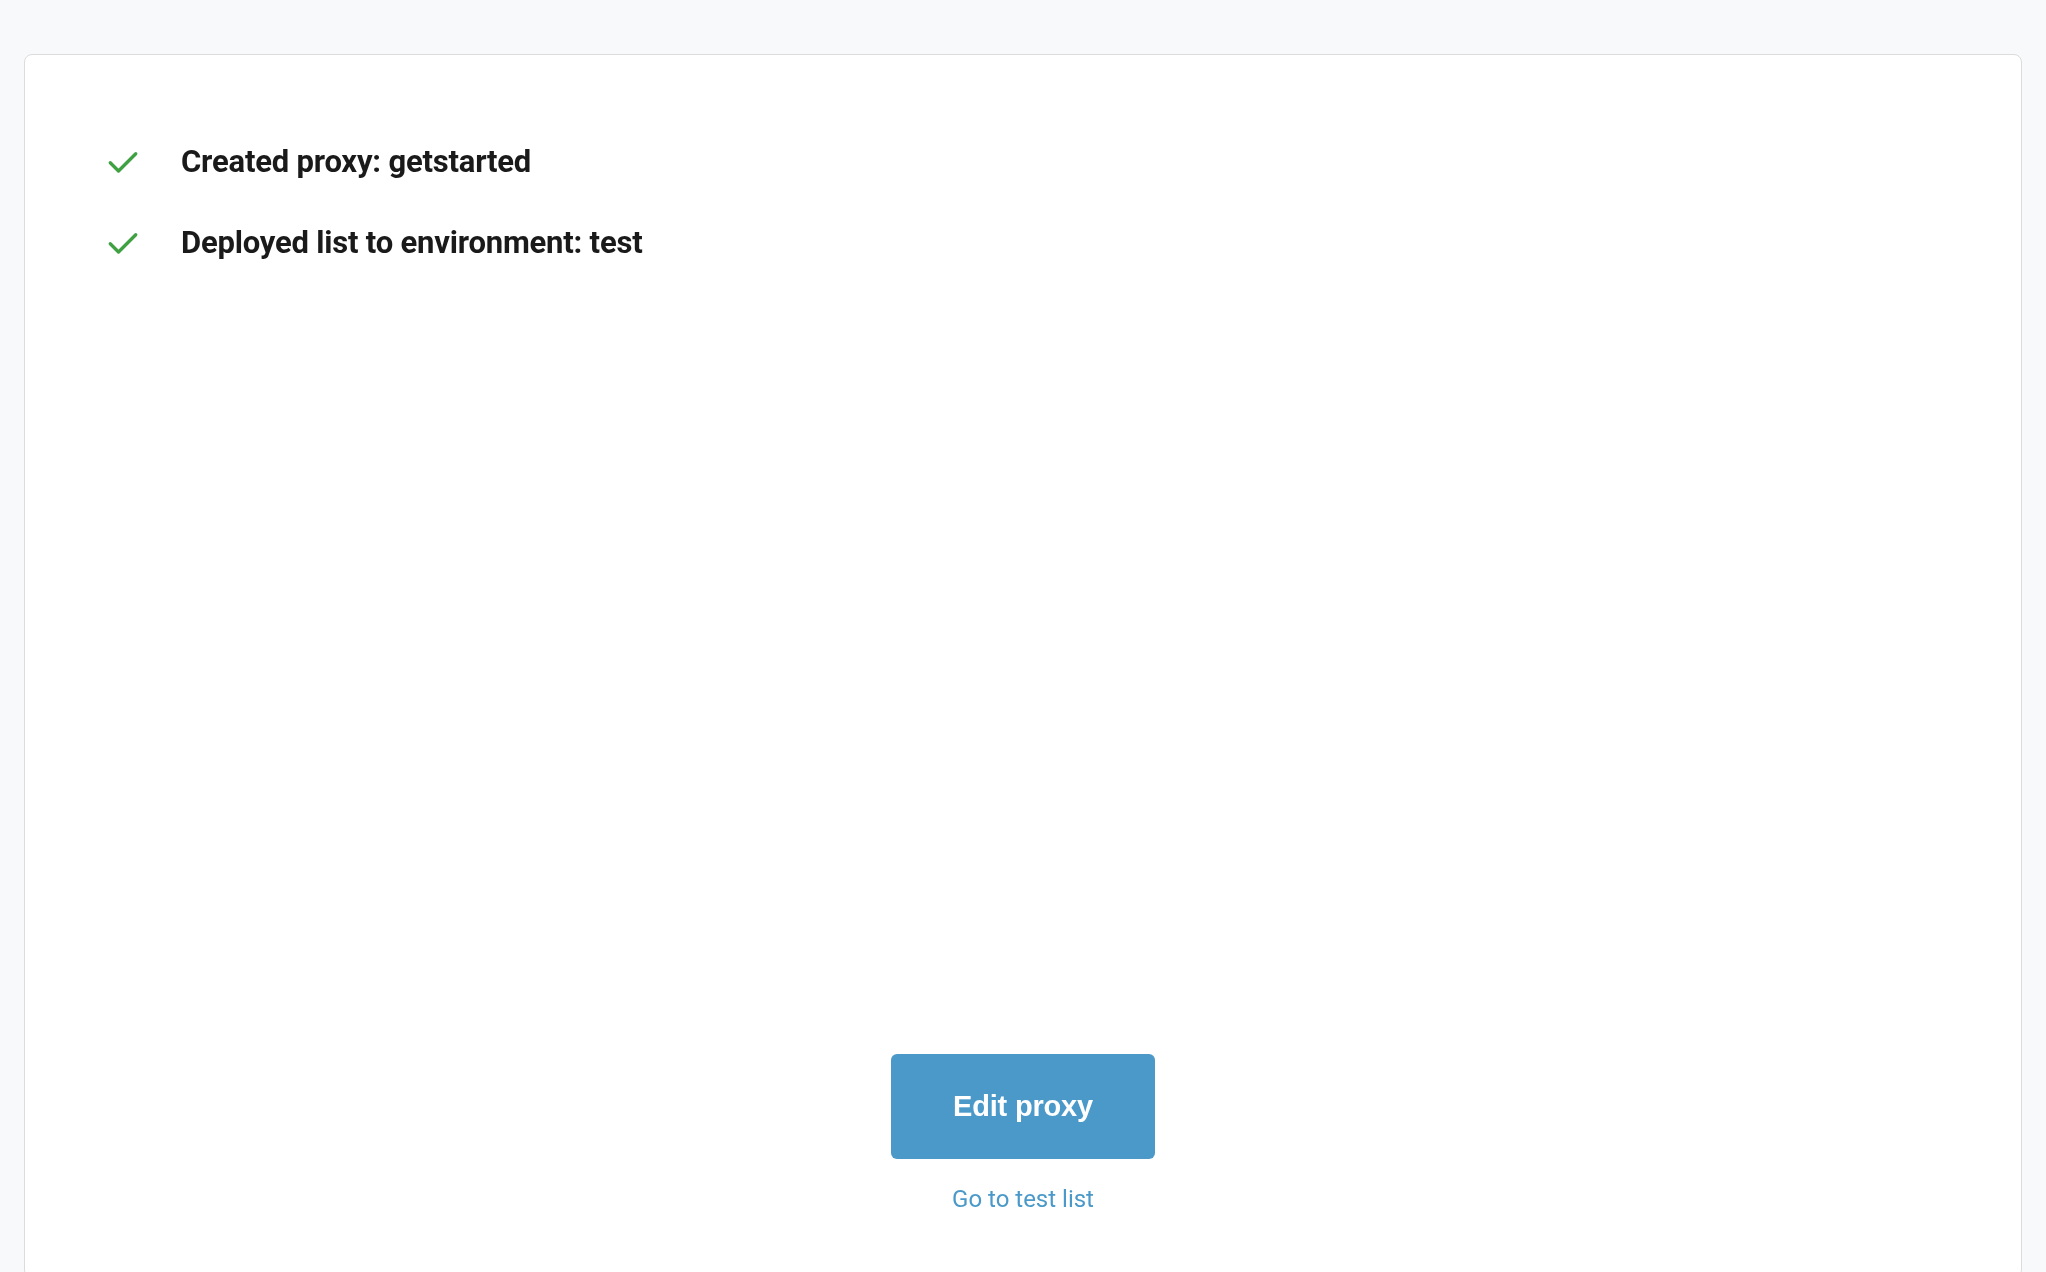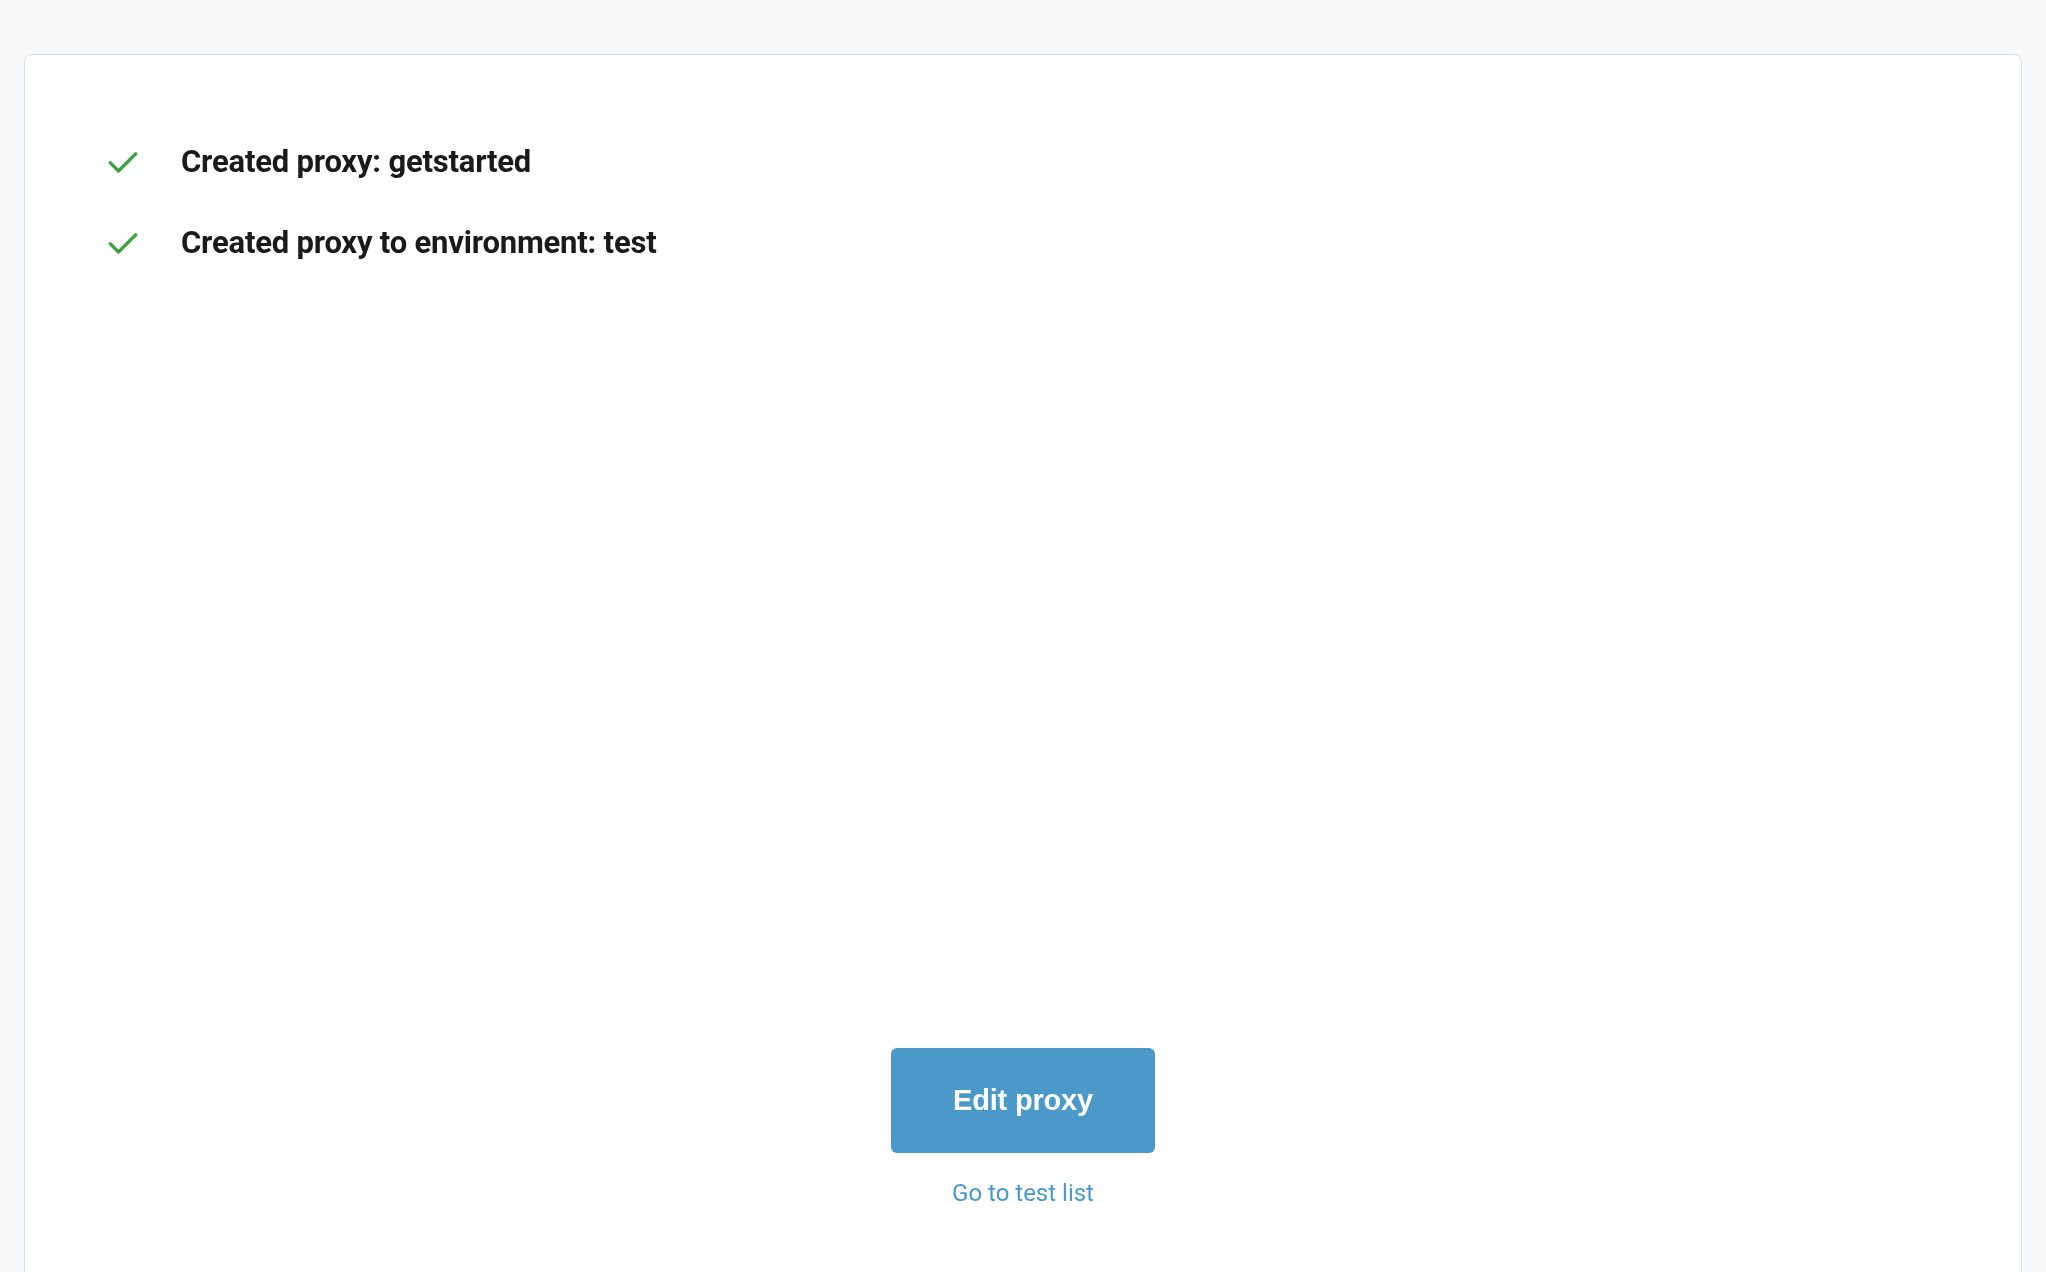--- a/index.html
+++ b/index.html
@@ -44,21 +44,21 @@
       stroke: #3fa142;
     }
     .status-text {
       font-size: 31px;
       font-weight: 700;
       color: #1a1a1a;
       letter-spacing: -0.2px;
     }
     .actions {
       position: absolute;
-      bottom: 70px;
+      bottom: 64px;
       left: 0;
       right: 0;
       display: flex;
       flex-direction: column;
       align-items: center;
       gap: 26px;
     }
     .primary-button {
       background-color: #4a99c9;
       color: #ffffff;
@@ -90,21 +90,21 @@
         </svg>
       </span>
       <span class="status-text">Created proxy: getstarted</span>
     </div>
     <div class="status-row">
       <span class="check-icon">
         <svg viewBox="0 0 24 24" fill="none" stroke="currentColor" stroke-width="2.2" stroke-linecap="round" stroke-linejoin="round">
           <polyline points="3.5 12.5 9 18 20.5 6.5"></polyline>
         </svg>
       </span>
-      <span class="status-text">Created proxy to environment: test</span>
+      <span class="status-text">Deployed list to environment: test</span>
     </div>
   </div>
 
   <div class="actions">
     <button class="primary-button">Edit proxy</button>
     <a class="secondary-link">Go to test list</a>
   </div>
 </div>
 
 </body></html>

